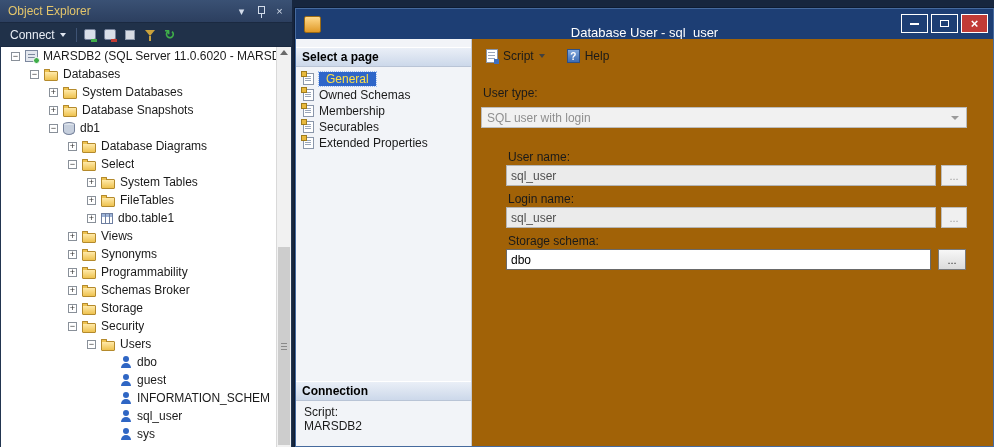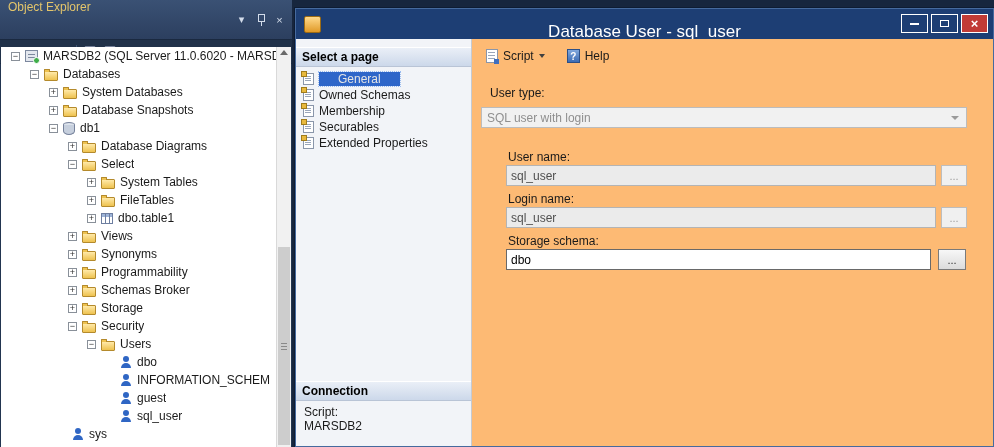--- a/index.html
+++ b/index.html
@@ -4,21 +4,21 @@
 <style>
   html,body{margin:0;padding:0;}
   body{
     width:994px;height:447px;position:relative;overflow:hidden;
     background:#17263e;
     font-family:"Liberation Sans",sans-serif;
     -webkit-font-smoothing:antialiased;
   }
   
   .oe{position:absolute;left:0;top:0;width:292px;height:447px;background:#223550;}
-  .oe-header{height:39px;display:flex;padding:0 4px 0 8px;
+  .oe-header{height:22px;display:flex;align-items:center;padding:0 4px 0 8px;
     background:linear-gradient(#3a5174,#2c3f5f);color:#e3c56b;font-size:12px;}
   .oe-title{flex:1;white-space:nowrap;}
   .oeh-icons{display:flex;align-items:center;gap:2px;}
   .oeh-icon{color:#d3dcea;font-size:11px;width:17px;height:16px;display:inline-flex;
     align-items:center;justify-content:center;}
   .pin-shape{position:relative;width:10px;height:13px;display:inline-block;}
   .pin-shape::before{content:"";position:absolute;left:2px;top:1px;width:5px;height:6px;border:1px solid #d3dcea;}
   .pin-shape::after{content:"";position:absolute;left:5px;top:9px;width:1px;height:4px;background:#d3dcea;}
   .oe-toolbar{height:23px;background:#203149;border-top:1px solid #1a2940;border-bottom:1px solid #1a2940;
     display:flex;align-items:center;padding:0 4px;color:#e8edf5;font-size:12px;}
@@ -73,47 +73,47 @@
     border-left:4px solid transparent;border-right:4px solid transparent;border-bottom:5px solid #6a6a6a;}
   .vscroll .thumb{position:absolute;left:1px;right:1px;top:200px;bottom:2px;background:#cdcdcd;}
   .vscroll .thumb::before{content:"";position:absolute;left:3px;right:3px;top:50%;height:1px;
     background:#8a8a8a;box-shadow:0 -3px 0 #8a8a8a,0 3px 0 #8a8a8a;}
   
   .dialog{position:absolute;left:295px;top:8px;width:699px;height:439px;box-sizing:border-box;
     background:#f0f0f0;border:1px solid #466a9e;box-shadow:0 0 0 1px #0e1c33;}
   .titlebar{position:relative;height:30px;background:#1d3e74;display:flex;align-items:center;}
   .dlg-icon{width:15px;height:15px;margin-left:8px;background:linear-gradient(#ffd98a,#e09a28);
     border:1px solid #9c6b14;border-radius:2px;z-index:1;}
-  .dlg-title{position:absolute;left:0;right:0;text-align:center;color:#ffffff;font-size:17px;pointer-events:none;margin-top:16px;}
+  .dlg-title{position:absolute;left:0;right:0;text-align:center;color:#ffffff;font-size:13px;pointer-events:none;margin-top:16px;}
   .win-btns{position:absolute;right:5px;top:5px;display:flex;gap:3px;}
   .win-btn{width:27px;height:19px;box-sizing:border-box;border:1px solid #ffffff;background:transparent;
     display:inline-flex;align-items:center;justify-content:center;padding:0;cursor:default;}
   .min-bar{width:9px;height:2px;background:#fff;display:inline-block;}
   .max-box{width:9px;height:7px;border:1px solid #fff;display:inline-block;box-sizing:border-box;}
   .win-btn.close{background:#c13b36;color:#fff;font-size:13px;font-weight:bold;line-height:1;}
   
   .pane{position:absolute;left:0;top:30px;width:176px;bottom:0;box-sizing:border-box;
     background:#f2f4f8;border-right:1px solid #c5cad2;}
   .pane-header{height:18px;background:linear-gradient(#eaeff7,#ccd8ea);border-top:1px solid #ffffff;
     border-bottom:1px solid #b9c4d6;font-size:12px;font-weight:bold;color:#000;
     display:flex;align-items:center;padding-left:6px;}
   .pane-header.first{margin-top:8px;}
   .pages{padding-top:4px;}
   .page-item{height:16px;display:flex;align-items:center;gap:5px;padding-left:7px;font-size:12px;color:#1a1a1a;}
   .page-icon{width:11px;height:12px;background:#fff;border:1px solid #8a96aa;position:relative;flex:0 0 auto;box-sizing:border-box;}
   .page-icon::before{content:"";position:absolute;left:1px;top:2px;width:6px;height:1px;
     background:#9aa6ba;box-shadow:0 2px 0 #9aa6ba,0 4px 0 #9aa6ba;}
   .page-icon::after{content:"";position:absolute;left:-3px;top:-3px;width:4px;height:4px;
     background:#e8b93e;border:1px solid #a07c1c;}
-  .plabel.selected{background:#2e66c9;color:#e5e5e5;outline:1px dotted #9bbcf0;padding:0 19px;}
+  .plabel.selected{background:#2e66c9;color:#fde047;outline:1px dotted #9bbcf0;padding:0 7px;}
   .conn-h{position:absolute;top:342px;left:0;right:0;}
   .conn-info{position:absolute;top:366px;left:8px;right:4px;font-size:12px;color:#1a1a1a;}
   .conn-info .conn-val{margin-bottom:26px;}
   
-  .dlg-main{position:absolute;left:176px;top:30px;right:0;bottom:0;background:#fdba74;}
+  .dlg-main{position:absolute;left:176px;top:30px;right:0;bottom:0;background:#a16207;}
   .dlg-toolbar{height:34px;display:flex;align-items:center;gap:14px;padding-left:10px;font-size:12px;color:#1a1a1a;}
   .tool-btn{display:inline-flex;align-items:center;gap:5px;padding:3px 4px;cursor:default;}
   .script-icon{width:12px;height:14px;background:#fff;border:1px solid #8a96aa;position:relative;box-sizing:border-box;}
   .script-icon::before{content:"";position:absolute;left:1px;top:2px;width:7px;height:1px;
     background:#9aa6ba;box-shadow:0 3px 0 #9aa6ba,0 6px 0 #9aa6ba;}
   .script-icon::after{content:"";position:absolute;right:-2px;bottom:-2px;width:5px;height:5px;background:#3f6fbf;}
   .help-icon{width:13px;height:14px;background:linear-gradient(#7fa7dc,#3c6cb4);border:1px solid #2c4f86;
     color:#fff;font-size:10px;font-weight:bold;display:inline-flex;align-items:center;justify-content:center;box-sizing:border-box;}
   .help-icon::before{content:"?";}
   .fld-label{position:absolute;font-size:12px;color:#1a1a1a;white-space:nowrap;}
@@ -245,33 +245,33 @@
         <span class="tlabel">Users</span>
       </div>
       <div class="tree-row" style="padding-left: 105px;">
         <span class="expander" style="visibility: hidden;"></span>
         <span class="nicon user-icon"></span>
         <span class="tlabel">dbo</span>
       </div>
       <div class="tree-row" style="padding-left: 105px;">
         <span class="expander" style="visibility: hidden;"></span>
         <span class="nicon user-icon"></span>
+        <span class="tlabel">guest</span>
+      </div>
+      <div class="tree-row" style="padding-left: 105px;">
+        <span class="expander" style="visibility: hidden;"></span>
+        <span class="nicon user-icon"></span>
         <span class="tlabel">INFORMATION_SCHEM</span>
       </div>
       <div class="tree-row" style="padding-left: 105px;">
         <span class="expander" style="visibility: hidden;"></span>
         <span class="nicon user-icon"></span>
-        <span class="tlabel">guest</span>
-      </div>
-      <div class="tree-row" style="padding-left: 105px;">
-        <span class="expander" style="visibility: hidden;"></span>
-        <span class="nicon user-icon"></span>
         <span class="tlabel">sql_user</span>
       </div>
-      <div class="tree-row" style="padding-left: 57px;">
+      <div class="tree-row" style="padding-left: 105px;">
         <span class="expander" style="visibility: hidden;"></span>
         <span class="nicon user-icon"></span>
         <span class="tlabel">sys</span>
       </div>
     </div>
   <div class="vscroll">
     <span class="up"></span>
     <span class="thumb"></span>
   </div>
 </div>
@@ -331,21 +331,21 @@
         <span class="script-icon"></span>
         <span>Script</span>
         <span class="dd-arrow dark"></span>
       </span>
       <span class="tool-btn">
         <span class="help-icon"></span>
         <span>Help</span>
       </span>
     </div>
 
-    <div class="fld-label" style="left:18px;top:47px">User type:</div>
+    <div class="fld-label" style="left:11px;top:47px">User type:</div>
     <div class="combo" style="left:9px;top:68px;width:486px">
       <span>SQL user with login</span>
     </div>
 
     <div class="fld-label" style="left:36px;top:111px">User name:</div>
     <input class="txt disabled" style="left: 34px; top: 126px; width: 430px;" readonly="" value="sql_user">
     <button class="browse disabled" style="left:469px;top:126px;width:26px">...</button>
 
     <div class="fld-label" style="left:36px;top:153px">Login name:</div>
     <input class="txt disabled" style="left: 34px; top: 168px; width: 430px;" readonly="" value="sql_user">

